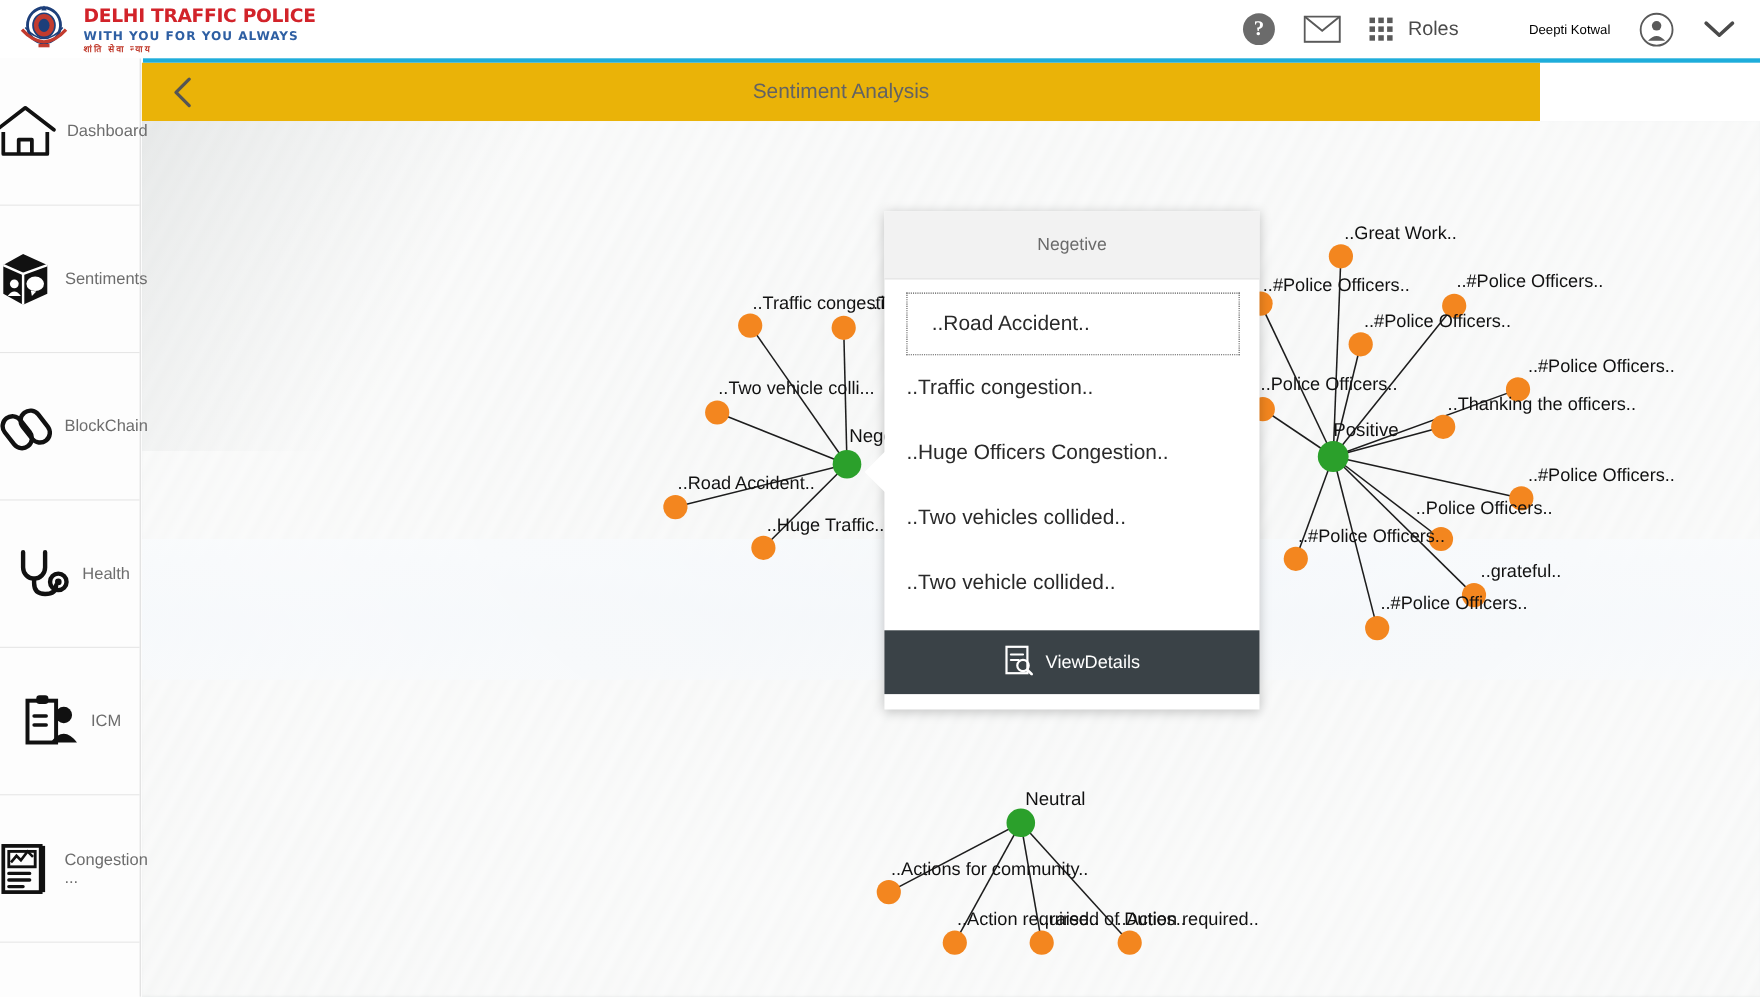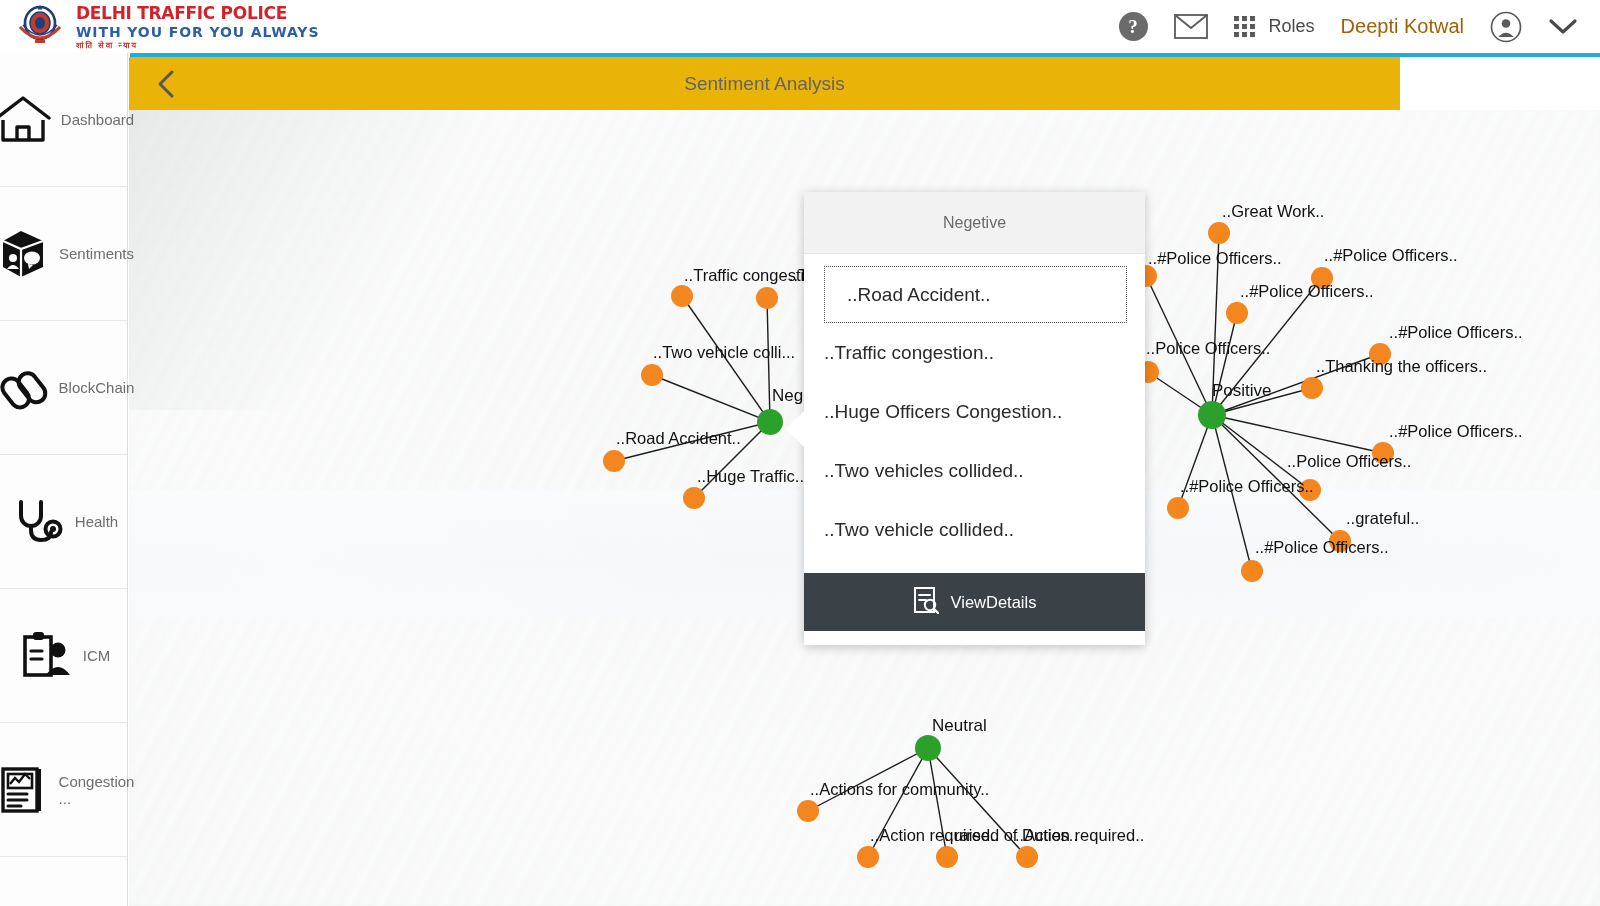--- a/index.html
+++ b/index.html
@@ -21,40 +21,40 @@
   .brand-emblem { width: 52px; height: 48px; position: relative; }
   .emblem-svg { display:block; }
   .brand-text { line-height: 1; padding-top: 2px;}
   .brand-title {
     font-family: "DejaVu Sans", sans-serif;
     font-weight: bold; font-size: 17px; letter-spacing: -0.3px;
     color: #d2232a; white-space: nowrap;
   }
   .brand-sub {
     font-family: "DejaVu Sans", sans-serif;
-    font-weight: bold; font-size: 14px; letter-spacing: 0.9px;
+    font-weight: bold; font-size: 11px; letter-spacing: 0.9px;
     color: #2e5fa3; margin-top: 3px; white-space: nowrap;
   }
   .brand-hindi {
     font-size: 8px; color: #c0392b; margin-top: 3px; letter-spacing: 2px; font-weight: bold;
   }
 
   .header-right { display: flex; align-items: center; gap: 26px; padding-right: 22px; }
   .hdr-icon { display:flex; align-items:center; justify-content:center; cursor: pointer; }
   .help-circle {
     width: 29px; height: 29px; border-radius: 50%;
     background: #6b6b6b; color: #fff;
     font-size: 19px; font-weight: bold;
     display: flex; align-items: center; justify-content: center;
     font-family: "Liberation Serif", serif;
   }
   .grid-icon { display: grid; grid-template-columns: repeat(3, 5px); grid-gap: 3px; }
   .grid-icon i { width: 5px; height: 5px; background: #5a5a5a; display:block; }
   .roles-label { font-size: 18px; color: #4a4a4a; margin-left: -12px; }
-  .user-name { font-size: 20px; color: #a16207; }
+  .user-name { font-size: 12px; color: #000000; margin-left: 38px; }
 
   .blue-rule {
     position: absolute; left: 130px; top: 53px; width: 1470px; height: 4px;
     background: #1eaddb; z-index: 41;
   }
 
   
   .sidebar {
     position: absolute; left: 0; top: 53px; width: 128px; height: 853px;
     background: #fdfdfd; border-right: 1px solid #dcdcdc;

